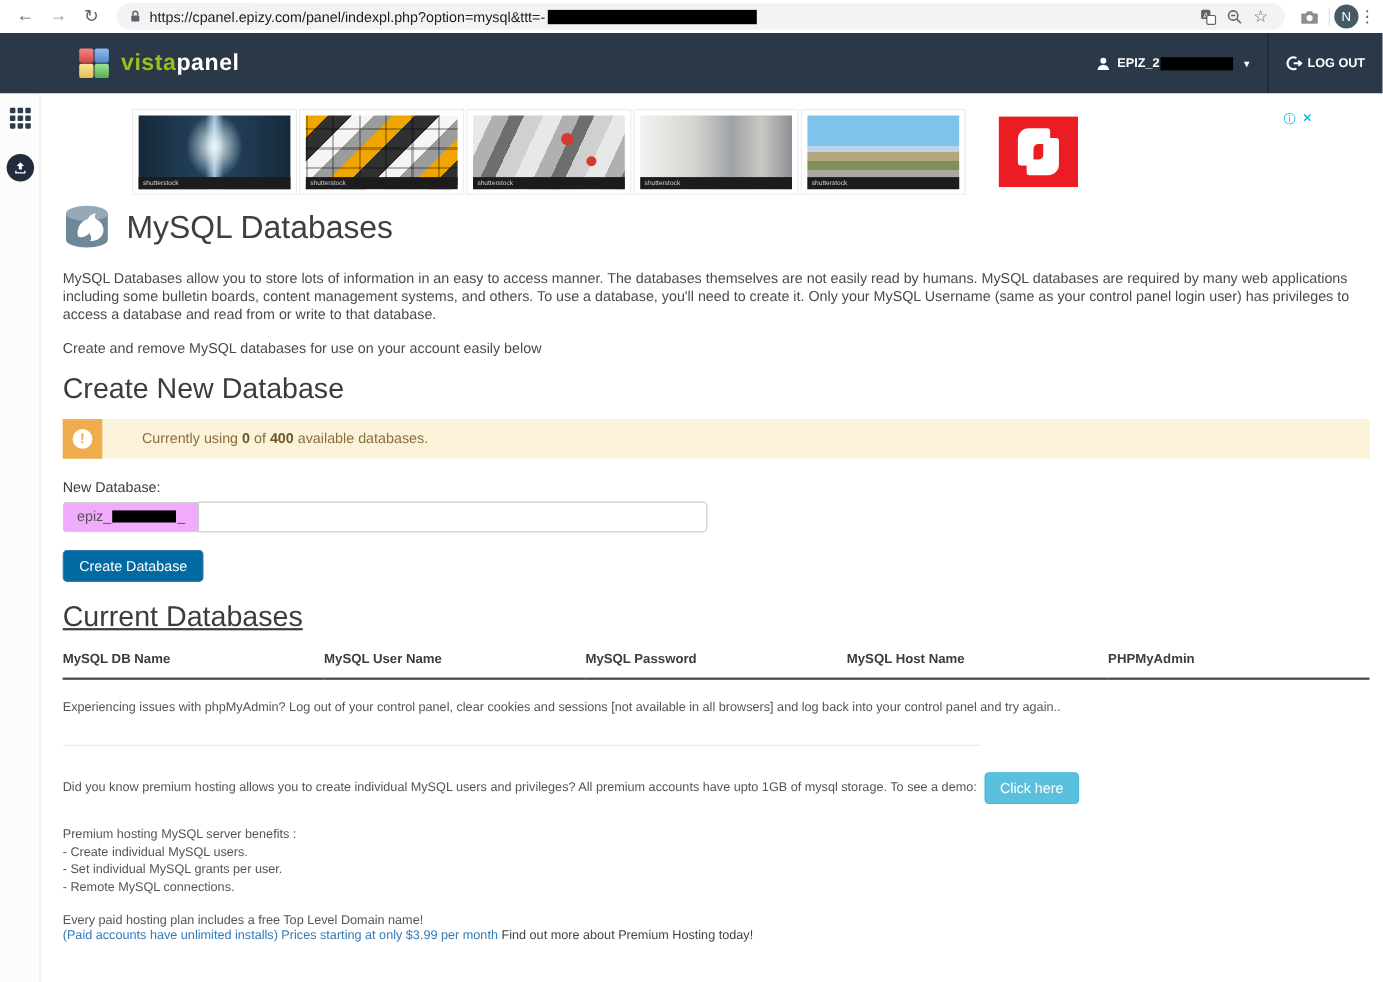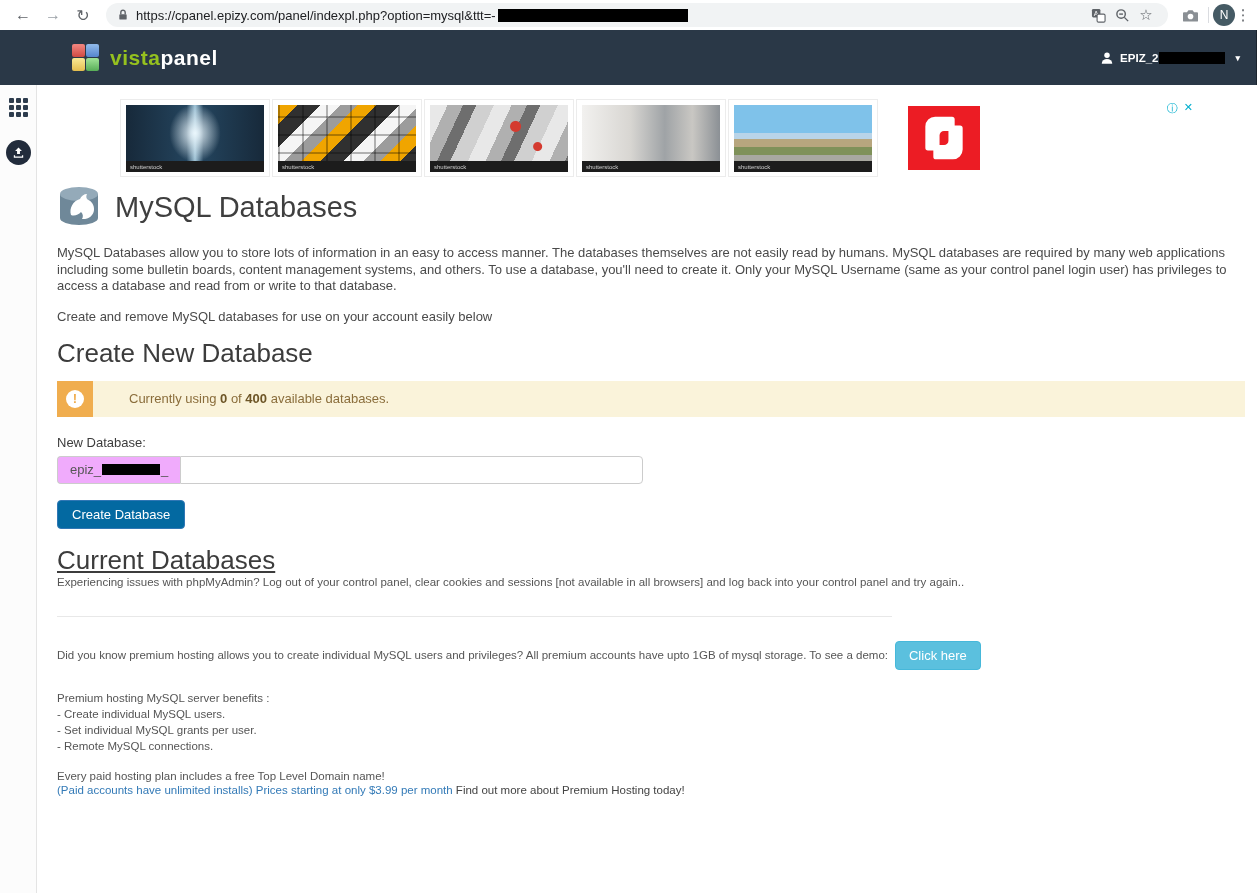--- a/index.html
+++ b/index.html
@@ -169,20 +169,29 @@
         <svg width="14" height="14" viewBox="0 0 16 16">
             <circle cx="8" cy="4.8" r="3.1" fill="#fff"></circle>
             <path d="M2,14.5 a6,5.5 0 0 1 12,0 z" fill="#fff"></path>
           </svg>
       </span>
       <span>EPIZ_2</span>
       <span class="redact account-redact"></span>
       <span class="caret">▾</span>
     </div>
     <div class="hdr-sep"></div>
+    <div class="logout">
+      <span style="display:flex;">
+        <svg width="15" height="15" viewBox="0 0 16 16" fill="none" stroke="#fff" stroke-width="2">
+            <path d="M9.5,2.6 a5.8,5.8 0 1 0 0,10.8" stroke-linecap="round"></path>
+            <path d="M7.5,8 h7.5 M12,5.5 L15,8 L12,10.5" stroke-width="1.8"></path>
+          </svg>
+      </span>
+      <span>LOG OUT</span>
+    </div>
   </div>
 </div>
 
 <div class="app">
   <div class="side-rail">
     <div class="grid-icon">
       <i></i>
         <i></i>
         <i></i>
         <i></i>
@@ -277,20 +286,36 @@
           <span>_</span>
         </div>
         <input class="db-input" type="text" value="" style="">
       </div>
 
       <button class="btn-primary">Create Database</button>
 
       
       <h2 class="h2" style="margin-top:16px;text-decoration:underline;">Current Databases</h2>
 
+      <table class="db-table">
+        <thead>
+          <tr>
+            <th>MySQL DB Name</th>
+            <th>MySQL User Name</th>
+            <th>MySQL Password</th>
+            <th>MySQL Host Name</th>
+            <th>PHPMyAdmin</th>
+          </tr>
+        </thead>
+        <tbody>
+          <tr class="tbody-spacer">
+              <td colspan="5"></td>
+            </tr>
+        </tbody>
+      </table>
 
       <div class="pma-note">Experiencing issues with phpMyAdmin? Log out of your control panel, clear cookies and sessions [not available in all browsers] and log back into your control panel and try again..</div>
 
       <hr class="thin-hr">
 
       
       <div class="demo-row">
         <span>Did you know premium hosting allows you to create individual MySQL users and privileges? All premium accounts have upto 1GB of mysql storage. To see a demo:</span>
         <button class="btn-info">Click here</button>
       </div>

